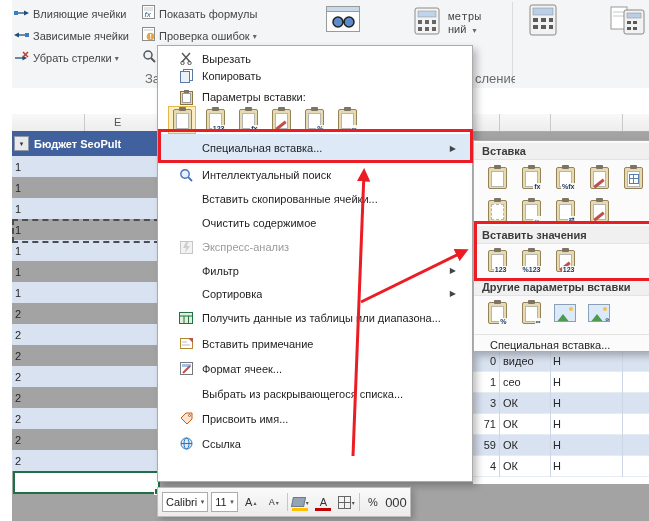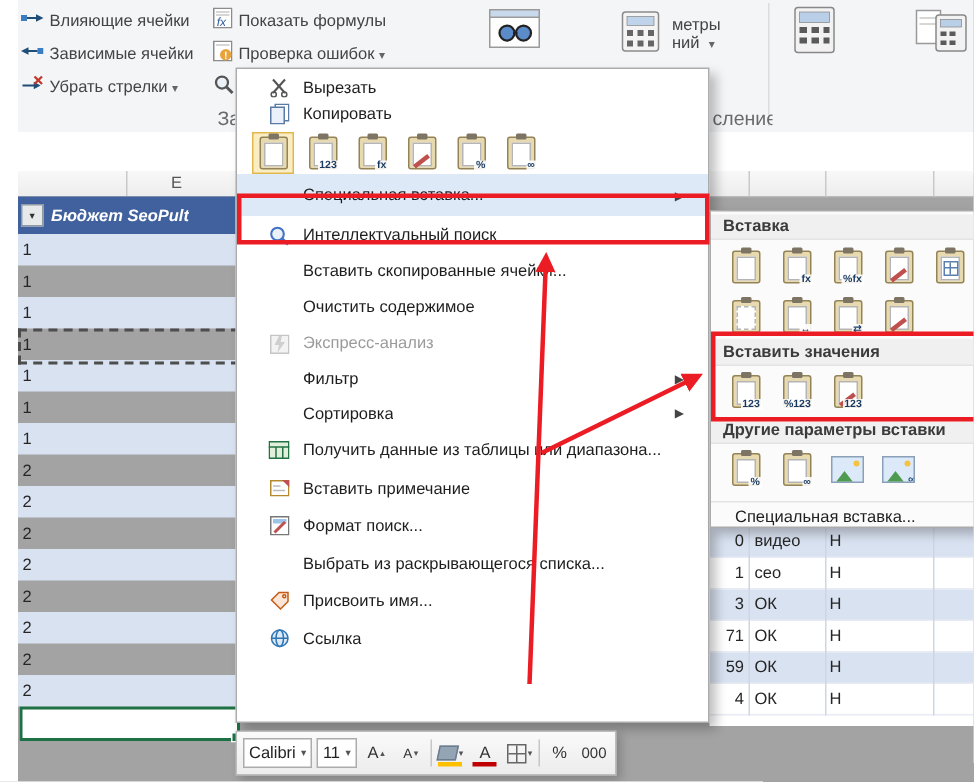--- a/index.html
+++ b/index.html
@@ -18,21 +18,21 @@
 
   
   .fbar{left:0;top:88px;width:649px;height:26px;background:#fff;border-bottom:1px solid #dbdbdb;z-index:1;}
   .colhead{left:0;top:114px;width:649px;height:17px;background:linear-gradient(#f8f8f8,#ededed);
            border-bottom:1px solid #ababab;z-index:1;}
   .colhead .cl{position:absolute;top:2px;font-size:11px;color:#555;}
   .tick{position:absolute;top:0;width:1px;height:17px;background:#c9c9c9;}
 
   
   .thead{left:0;top:131px;width:146px;height:25px;background:#41619E;display:flex;align-items:center;z-index:2;}
-  .thead .tt{color:#fff;font-weight:bold;font-size:11px;margin-left:5px;white-space:nowrap;overflow:hidden;font-style:italic;}
+  .thead .tt{color:#fff;font-weight:bold;font-size:11px;margin-left:5px;white-space:nowrap;overflow:hidden;}
   .fbtn{width:13px;height:13px;margin-left:2px;background:#e7e9eb;border:1px solid #8f9aa6;
         display:flex;align-items:center;justify-content:center;font-size:7px;color:#333;flex:0 0 13px;}
   .lrows{left:0;top:156px;width:146px;z-index:2;}
   .lrow{height:21px;display:flex;align-items:center;font-size:11px;color:#262626;padding-left:3px;box-sizing:border-box;}
   .lrows .lrow:nth-child(odd){background:#D9E2F1;}
   .ants{left:0;top:219px;width:144px;height:20px;border:2px dashed #4d4d4d;z-index:3;}
   .sel{left:1px;top:471px;width:143px;height:19px;border:2px solid #1E7145;background:#fff;z-index:3;}
   .sel .handle{position:absolute;right:-3px;bottom:-3px;width:5px;height:5px;background:#1E7145;border:1px solid #fff;}
 
   
@@ -184,21 +184,21 @@
             <g fill="#666">
               <rect x="4" y="13" width="4" height="4"></rect>
               <rect x="11" y="13" width="4" height="4"></rect>
               <rect x="18" y="13" width="4" height="4"></rect>
               <rect x="4" y="20" width="4" height="4"></rect>
               <rect x="11" y="20" width="4" height="4"></rect>
               <rect x="18" y="20" width="4" height="4"></rect>
             </g>
           </svg></span>
       <span style="display:inline-block;margin-left:4px;">
-        <span class="rlb" style="display:block;">метры</span>
+        <span class="rlb" style="display:block;font-family:Liberation Mono, monospace;">метры</span>
         <span class="rlb" style="display:block;"><span>ний</span> <span class="dd">▾</span></span>
       </span>
     </div>
     <div class="vsep" style="left:500px;top:2px;height:82px;"></div>
     <div class="rb" style="left:514px;top:5px;height:34px;">
       <span><svg width="34" height="32">
             <rect x="4" y="1" width="26" height="30" rx="2" fill="#f2f2f2" stroke="#888"></rect>
             <rect x="7" y="4" width="20" height="7" fill="#b9cfe8" stroke="#888" stroke-width="0.5"></rect>
             <g fill="#5a5a5a">
               <rect x="7" y="14" width="5" height="4"></rect>
@@ -349,20 +349,30 @@
     <div class="mi h17">
       <span class="ic">
           <svg width="13" height="14">
             <rect x="3.5" y="0.5" width="9" height="11" fill="#fff" stroke="#5B7AA6"></rect>
             <rect x="0.5" y="2.5" width="9" height="11" fill="#EAF1FB" stroke="#5B7AA6"></rect>
           </svg>
         </span>
       <span class="lbl">Копировать</span>
     </div>
     <div class="sp4"></div>
+    <div class="mi h18">
+      <span class="ic">
+          <svg width="13" height="15">
+            <rect x="0.5" y="1.5" width="12" height="13" fill="#E8DAB0" stroke="#8B7340"></rect>
+            <rect x="2.5" y="3.5" width="8" height="9" fill="#fff" stroke="#999"></rect>
+            <rect x="4" y="0" width="5" height="3" fill="#7D7464"></rect>
+          </svg>
+        </span>
+      <span class="lbl">Параметры вставки:</span>
+    </div>
     <div class="pasterow">
       <span class="pbtn">
           <span class="clip">
             <span class="tab"></span>
             <span class="pg"></span>
           </span>
         </span>
       <span class="pbtn">
           <span class="clip">
             <span class="tab"></span>
@@ -463,21 +473,21 @@
       <span class="lbl">Вставить примечание</span>
     </div>
     <div class="mi h25">
       <span class="ic">
           <svg width="13" height="13">
             <rect x="0.5" y="0.5" width="12" height="12" fill="#fff" stroke="#777"></rect>
             <rect x="2" y="2" width="9" height="3" fill="#9DC3E6"></rect>
             <path d="M3 11 L10 4" stroke="#C0504D" stroke-width="2"></path>
           </svg>
         </span>
-      <span class="lbl">Формат поиск...</span>
+      <span class="lbl">Формат ячеек...</span>
     </div>
     <div class="mi h25">
       <span class="ic"></span>
         <span class="lbl">Выбрать из раскрывающегося списка...</span>
     </div>
     <div class="mi h25">
       <span class="ic">
           <svg width="13" height="13">
             <path d="M1,6 L6,1 H12 V7 L7,12 Z" fill="#FBE5D6" stroke="#C55A11"></path>
             <circle cx="9.5" cy="3.5" r="1" fill="#fff" stroke="#C55A11"></circle>
@@ -658,21 +668,21 @@
         <span class="cbar" style="background:#C00000;"></span>
       </span>
     <span class="tbtn">
         <span class="bgrid"></span>
         <span class="tiny">▾</span>
       </span>
     <span class="tsep"></span>
     <span class="tbtn">
         <span>%</span>
       </span>
-    <span class="tbtn" style="font-size:10px;">
+    <span class="tbtn" style="font-size:13px;">
         <span>000</span>
       </span>
   </div>
 
   <div class="abs rbox box1"></div>
   <div class="abs rbox box2"></div>
   <svg class="abs arrows" width="649" height="521" viewBox="0 0 649 521">
     <defs>
       <marker id="ah" viewBox="0 0 10 10" refX="7" refY="5" markerWidth="4.5" markerHeight="4.5" orient="auto">
         <path d="M0,0 L10,5 L0,10 z" fill="#EC1C24"></path>

